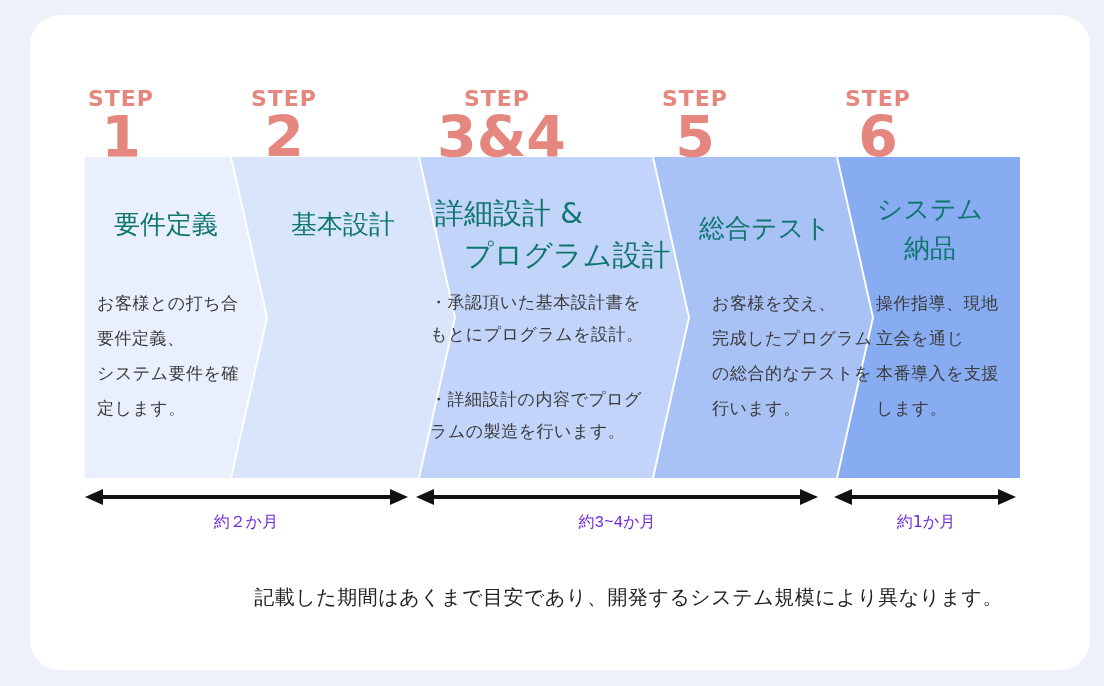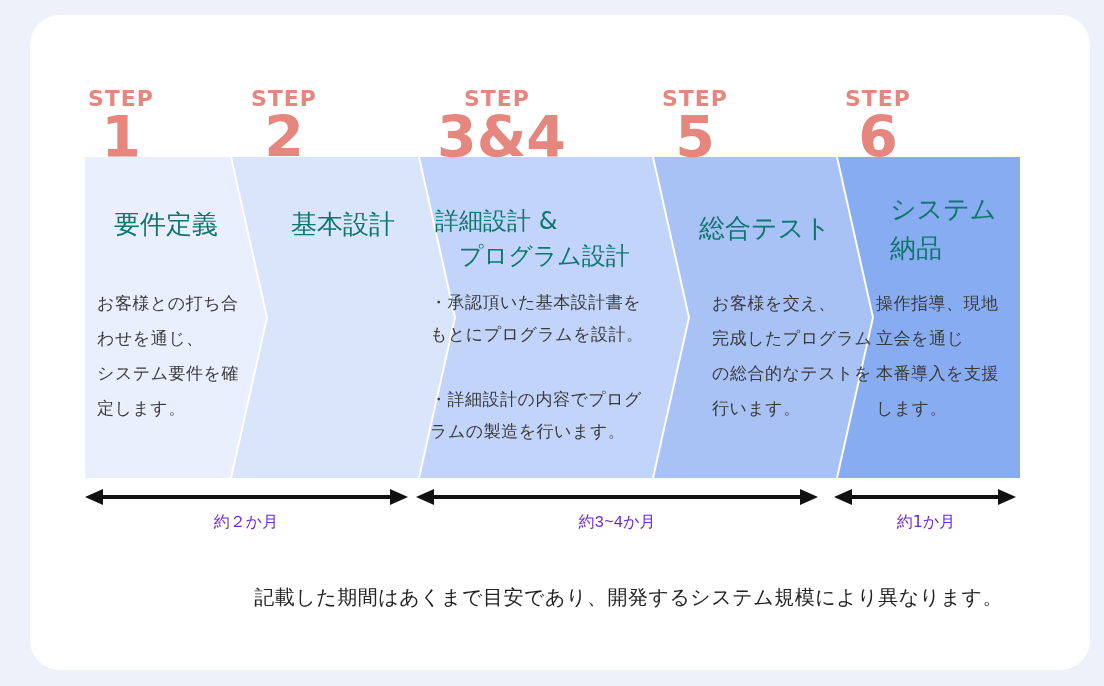--- a/index.html
+++ b/index.html
@@ -22,23 +22,23 @@
   
   .step-head{position:absolute;top:86px;width:120px;text-align:center;z-index:3;}
   .step-word{font-size:22px;font-weight:700;letter-spacing:1px;line-height:1.15;}
   .step-num{font-size:57px;font-weight:700;line-height:1;margin-top:-2px;}
   .head1{left:61px;}.head2{left:224px;}.head3{left:437px;}.head4{left:635px;}.head5{left:818px;}
 
   
   .seg-title{position:absolute;z-index:2;font-weight:400;color:#0f766e;font-size:26px;line-height:1.45;white-space:pre-line;}
   .title1{left:76px;top:206px;width:180px;text-align:center;}
   .title2{left:253px;top:206px;width:180px;text-align:center;}
-  .title3{left:435px;top:204px;width:250px;font-size:24px;}
+  .title3{left:435px;top:192px;width:250px;font-size:29px;}
   .title4{left:685px;top:210px;width:160px;text-align:center;}
-  .title5{left:890px;top:190px;width:160px;text-align:left;line-height:1.5;}
+  .title5{left:850px;top:190px;width:160px;text-align:center;line-height:1.5;}
   .seg-body{position:absolute;z-index:2;color:#3a3a3a;font-size:17px;line-height:2.05;letter-spacing:0.5px;white-space:pre-line;top:286px;}
   .body1{left:97px;width:185px;}
   .body2{left:272px;width:195px;}
   .body3{left:430px;width:250px;line-height:1.9;}
   .body4{left:700px;width:195px;margin-left:12px;}
   .body5{left:876px;width:155px;}
 
   
   .dur-arrow{position:absolute;top:489px;height:16px;}
   .dur-arrow .line{position:absolute;left:8px;right:8px;top:6px;height:4px;background:#111;border-radius:2px;}
@@ -91,21 +91,21 @@
 
   <div class="seg-title title1">要件定義</div>
   <div class="seg-title title2">基本設計</div>
   <div class="seg-title title3">詳細設計 &amp;
 　プログラム設計</div>
   <div class="seg-title title4">総合テスト</div>
   <div class="seg-title title5">システム
 納品</div>
 
   <div class="seg-body body1">お客様との打ち合
-わせを通じ、
+要件定義、
 システム要件を確
 定します。</div>
   <div class="seg-body body3">・承認頂いた基本設計書を
 もとにプログラムを設計。
 
 ・詳細設計の内容でプログ
 ラムの製造を行います。</div>
   <div class="seg-body body4">お客様を交え、
 完成したプログラム
 の総合的なテストを

